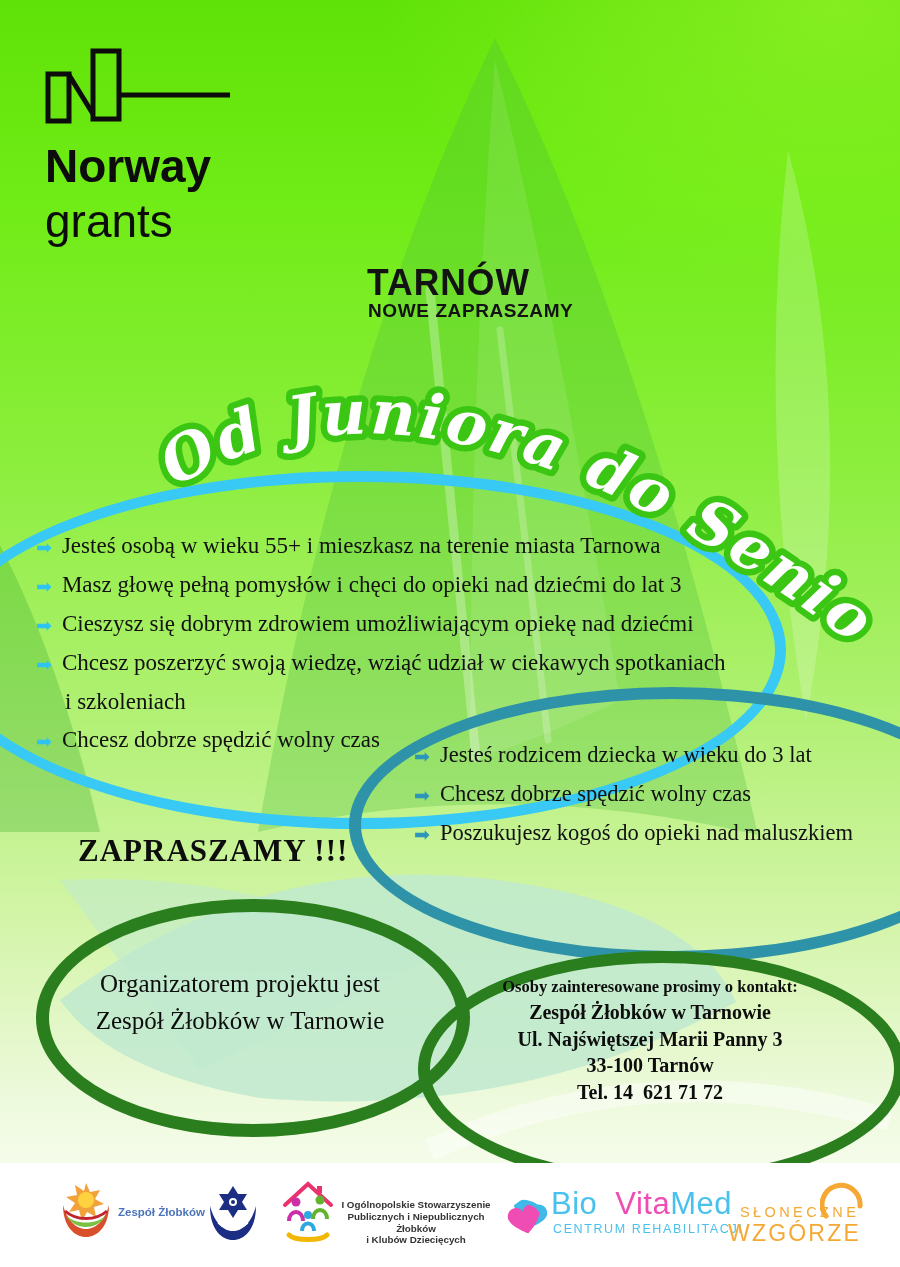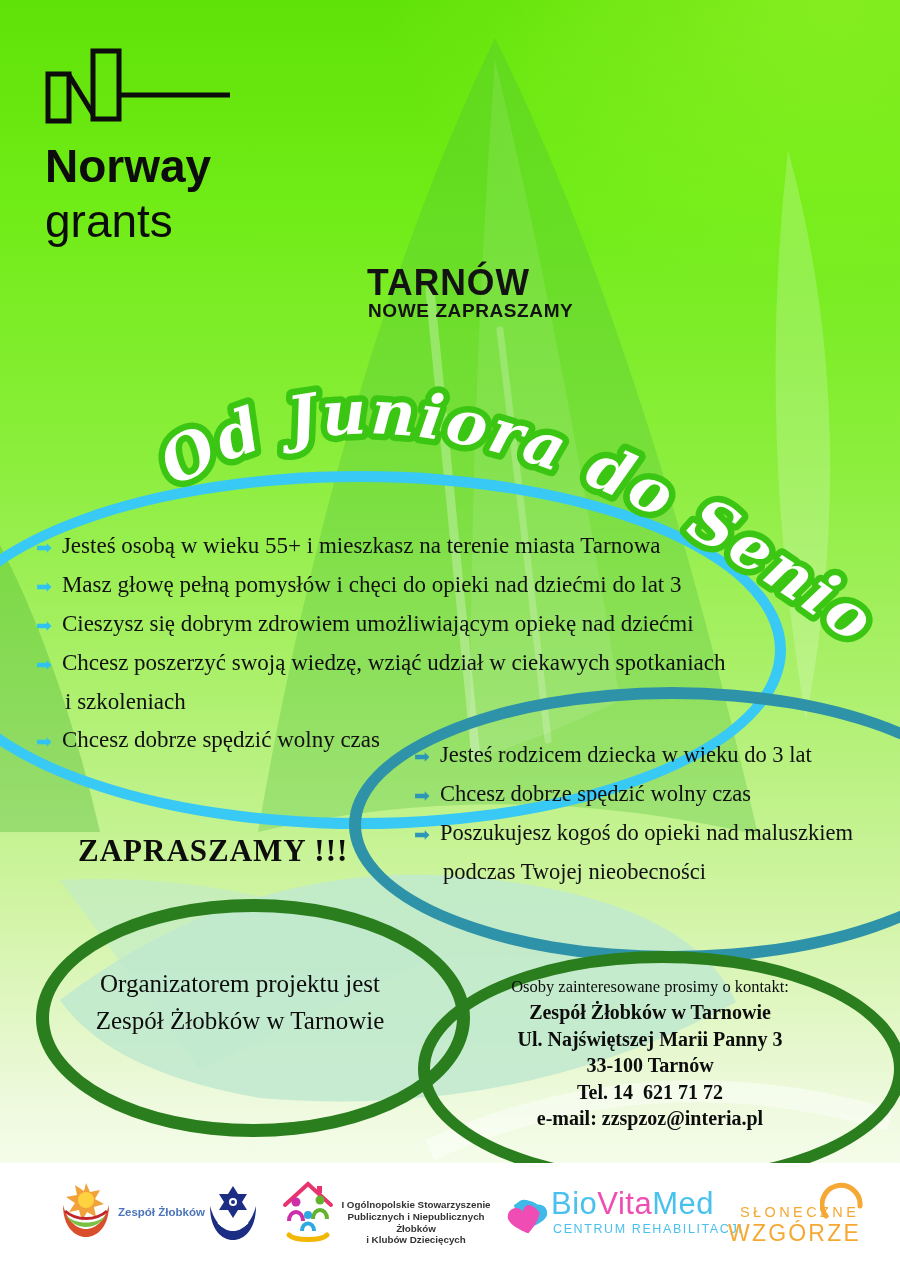--- a/index.html
+++ b/index.html
@@ -50,34 +50,34 @@
   .list-parents{left:414px;top:736px;width:470px;font-size:22.5px;line-height:38px;}
   .list-parents .arrow{color:#2B96B8;font-size:19px;margin:1px 10px 0 0;}
   .list-parents .cont{padding-left:29px;}
 
   .invite{position:absolute;left:78px;top:833px;font-size:31px;font-weight:bold;letter-spacing:1px;color:#0d0d0d;}
 
   .org-text{position:absolute;left:37px;top:965px;width:406px;text-align:center;
     font-weight:normal;font-size:25px;line-height:37px;color:#0d0d0d;}
 
   .contact{position:absolute;left:420px;top:975px;width:460px;text-align:center;color:#0d0d0d;}
-  .contact-header{font-weight:normal;font-size:16.5px;line-height:24px;white-space:pre-wrap;}
+  .contact-header{font-weight:bold;font-size:16.5px;line-height:24px;white-space:pre-wrap;}
   .contact-line{font-weight:bold;font-size:20px;line-height:26.5px;white-space:pre-wrap;}
   .contact-web{font-weight:bold;font-size:18px;line-height:26px;color:#1D7C1D;}
 
   
   .plabel{font-family:"Liberation Sans",sans-serif;}
   .zlobki-label{position:absolute;left:118px;top:1206px;font-size:11.5px;font-weight:600;color:#4C74B9;}
   .stow-text{position:absolute;left:333px;top:1199px;width:166px;text-align:center;
     font-size:9.8px;font-weight:bold;color:#333;line-height:11.8px;}
   .biovita-name{position:absolute;left:551px;top:1186px;font-size:31px;font-weight:500;
     font-family:"Liberation Sans",sans-serif;letter-spacing:0.5px;}
   .biovita-sub{position:absolute;left:553px;top:1222px;font-size:12.5px;font-weight:normal;
     font-family:"Liberation Sans",sans-serif;color:#49C1EE;letter-spacing:1.6px;}
-  .c-blue{color:#49C1EE;} .c-pink{color:#F04DB4;}
+  .c-blue{color:#49C1EE;} .c-pink{color:#F04DB4;margin-left:18px;}
   .slon{position:absolute;left:726px;top:1176px;width:140px;height:80px;color:#F5A833;}
   .slon-1{position:absolute;left:14px;top:28px;font-size:14.5px;letter-spacing:3.4px;font-weight:500;}
   .slon-2{position:absolute;left:2px;top:44px;font-size:23px;letter-spacing:2.2px;font-weight:500;}
 </style>
 </head>
 <body>
 
 <div class="poster">
 
   <svg class="bg-art" width="900" height="1267" viewBox="0 0 900 1267">
@@ -150,39 +150,35 @@
         <span>Jesteś rodzicem dziecka w wieku do 3 lat</span>
       </div>
     <div class="row">
         <span class="arrow">➡</span>
         <span>Chcesz dobrze spędzić wolny czas</span>
       </div>
     <div class="row">
         <span class="arrow">➡</span>
         <span>Poszukujesz kogoś do opieki nad maluszkiem</span>
       </div>
-    <div class="row cont">
-        <span>podczas Twojej nieobecności</span>
-      </div>
   </div>
 
   <div class="invite">ZAPRASZAMY !!!</div>
 
   <div class="org-text">
     <div>Organizatorem projektu jest</div>
     <div>Zespół Żłobków w Tarnowie</div>
   </div>
 
   <div class="contact">
     <div class="contact-header">Osoby zainteresowane prosimy o kontakt:</div>
     <div class="contact-line">Zespół Żłobków w Tarnowie</div>
     <div class="contact-line">Ul. Najświętszej Marii Panny 3</div>
     <div class="contact-line">33-100 Tarnów</div>
     <div class="contact-line">Tel. 14  621 71 72</div>
-    <div class="contact-line">e-mail: zzspzoz@interia.pl</div>
   </div>
 
   <div class="logo-strip"></div>
 
   <svg style="position:absolute;left:60px;top:1183px;" width="52" height="58" viewBox="0 0 52 58">
     <g>
       <polygon points="26,0 30,9 40,7 35,16 44,21 34,24 36,34 27,29 22,38 19,27 9,29 15,20 6,14 17,12 15,2 24,8" fill="#F2A23A"></polygon>
       <circle cx="26" cy="17" r="8" fill="#FFD23F"></circle>
       <path d="M3,22 C3,44 15,54 26,54 C37,54 49,44 49,22 C44,40 34,46 26,46 C18,46 8,40 3,22 Z" fill="#D94F2B"></path>
       <path d="M6,32 C14,42 38,42 46,32 C38,48 14,48 6,32 Z" fill="#7AC143"></path>

